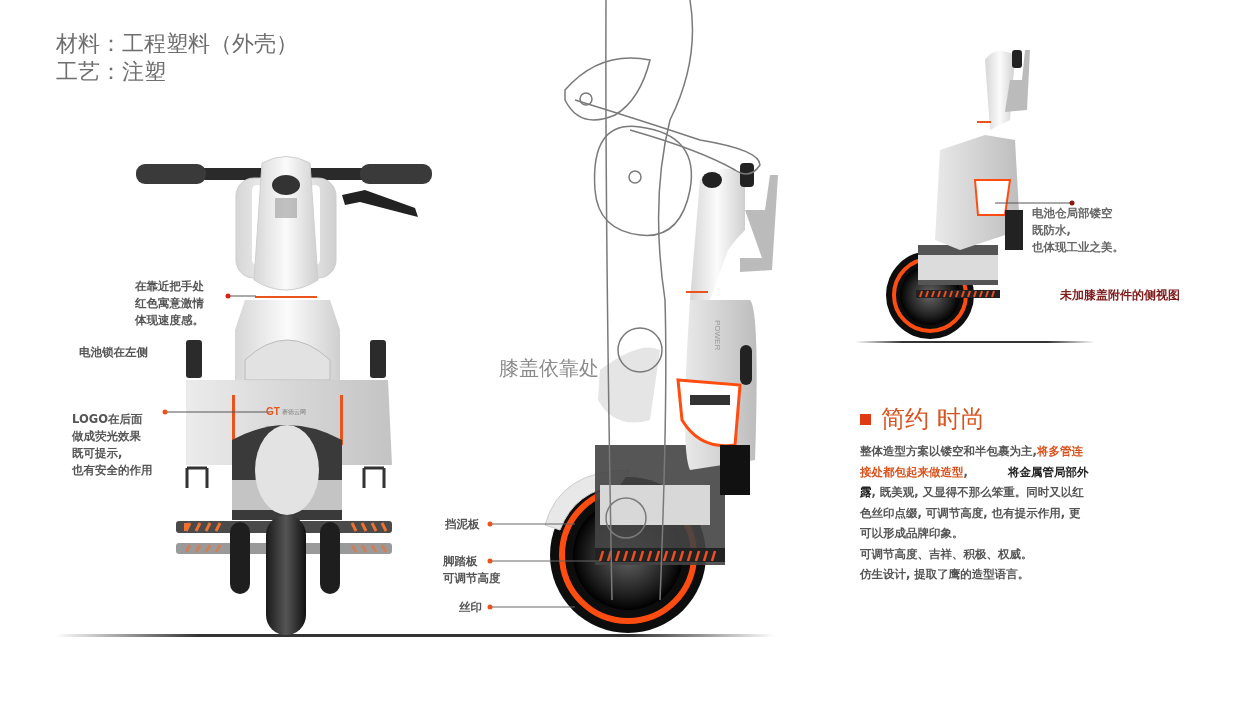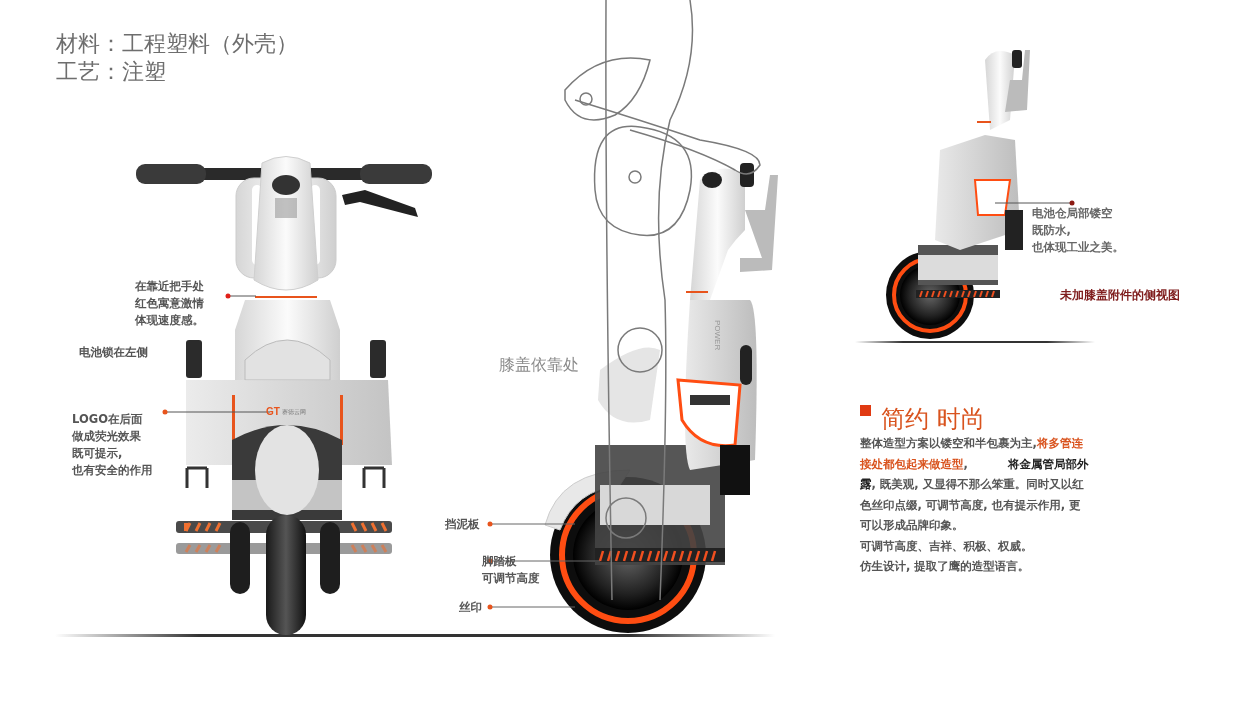--- a/index.html
+++ b/index.html
@@ -7,27 +7,27 @@
          font-family:"DejaVu Sans","Liberation Sans",sans-serif; }
   .abs { position:absolute; }
 
   
   .spec { left:56px; top:30px; font-size:22px; line-height:28px; color:#6e6e6e; }
   .spec div { white-space:nowrap; }
 
   
   .ann { font-size:11.5px; line-height:17px; color:#555; font-weight:bold; white-space:nowrap; }
 
-  .knee { left:499px; top:355px; font-size:16px; color:#8a8a8a; }
+  .knee { left:499px; top:355px; font-size:20px; color:#8a8a8a; }
 
   .caption { left:1060px; top:287px; font-size:12px; color:#7f1d1d; font-weight:bold; white-space:nowrap; }
 
   
   .desc { left:860px; top:405px; width:230px; }
-  .desc .hd { display:flex; align-items:flex-start; font-size:24px; color:#d9531e; line-height:28px; margin-bottom:0; }
+  .desc .hd { display:flex; align-items:center; font-size:24px; color:#d9531e; line-height:28px; margin-bottom:8px; }
   .desc .hd .sq { width:11px; height:11px; background:#e03a12; margin-right:10px; }
   .desc .body { font-size:11.5px; line-height:20.5px; color:#555; font-weight:bold; }
   .desc .orange { color:#d9531e; }
   .desc .black { color:#222;margin-left:36px; }
 
   svg { position:absolute; left:0; top:0; }
 </style>
 </head>
 <body>
 
@@ -252,21 +252,21 @@
   <div>LOGO在后面</div>
   <div>做成荧光效果</div>
   <div>既可提示,</div>
   <div>也有安全的作用</div>
 </div>
 
 <div class="abs knee">膝盖依靠处</div>
 <div class="abs ann" style="left:445px; top:516px;">
   <div>挡泥板</div>
 </div>
-<div class="abs ann" style="left:443px; top:553px;margin-left:39px;">
+<div class="abs ann" style="left:443px; top:553px;">
   <div>脚踏板</div>
   <div>可调节高度</div>
 </div>
 <div class="abs ann" style="left:459px; top:599px;">
   <div>丝印</div>
 </div>
 
 <div class="abs ann" style="left:1032px; top:205px; font-weight:bold; color:#666;">
   <div>电池仓局部镂空</div>
   <div>既防水,</div>

